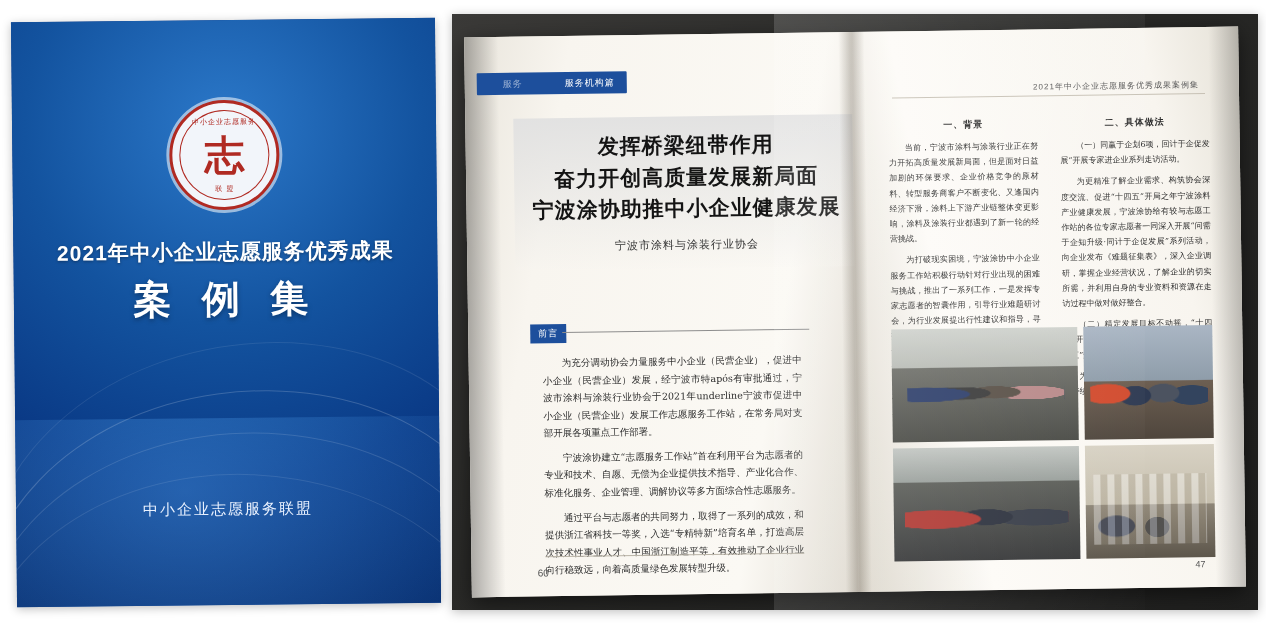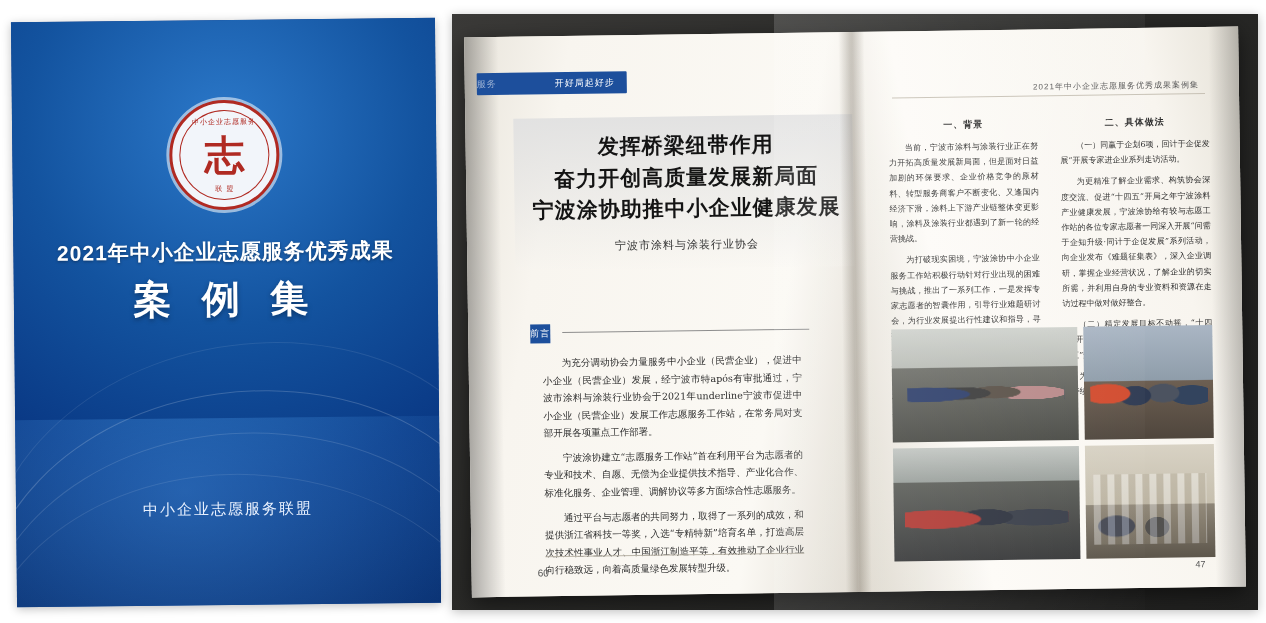--- a/index.html
+++ b/index.html
@@ -224,21 +224,21 @@
     display: flex;
     align-items: center;
     justify-content: flex-end;
     padding-right: 12px;
     box-sizing: border-box;
     border-radius: 1px;
   }
   .tab-strip .muted {
     opacity: 0.55;
     margin-right: auto;
-    padding-left: 0;
+    padding-left: 26px;
   }
 
   .headline-block {
     position: absolute;
     left: 48px;
     right: 24px;
     top: 82px;
     text-align: center;
   }
   .headline-box {
@@ -262,21 +262,21 @@
     letter-spacing: 1px;
   }
 
   .section-badge {
     position: absolute;
     left: 62px;
     top: 288px;
     background: #1d4f9c;
     color: #fff;
     font-size: 9px;
-    padding: 3px 0;
+    padding: 3px 8px;
     letter-spacing: 1px;
   }
   .rule-line {
     position: absolute;
     left: 94px;
     right: 46px;
     top: 296px;
     height: 1px;
     background: #8d8d8d;
   }
@@ -477,21 +477,21 @@
 
   <div class="book-photo">
     <div class="desk"></div>
 
     <div class="book">
       <div class="page left">
         <div class="edge-shadow-left"></div>
 
         <div class="tab-strip">
           <span class="muted">服务</span>
-          <span>开好局起好步</span>
+          <span>服务机构篇</span>
         </div>
 
         <div class="headline-block">
           <div class="headline-box">
             <div class="headline-line">发挥桥梁纽带作用</div>
             <div class="headline-line">奋力开创高质量发展新局面</div>
             <div class="headline-line">宁波涂协助推中小企业健康发展</div>
             <div class="headline-author">宁波市涂料与涂装行业协会</div>
           </div>
         </div>

